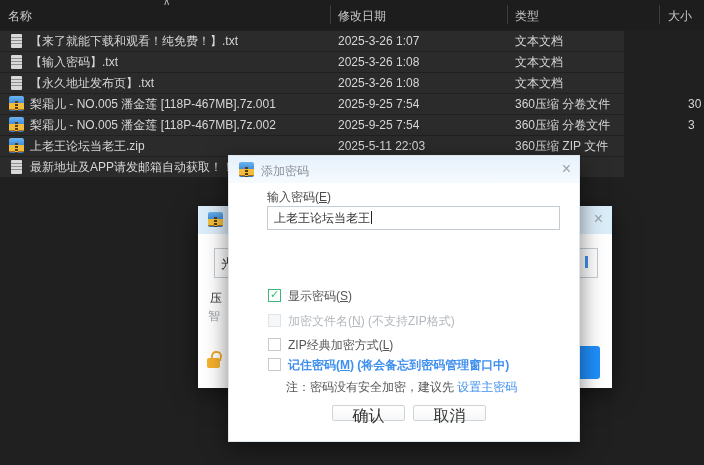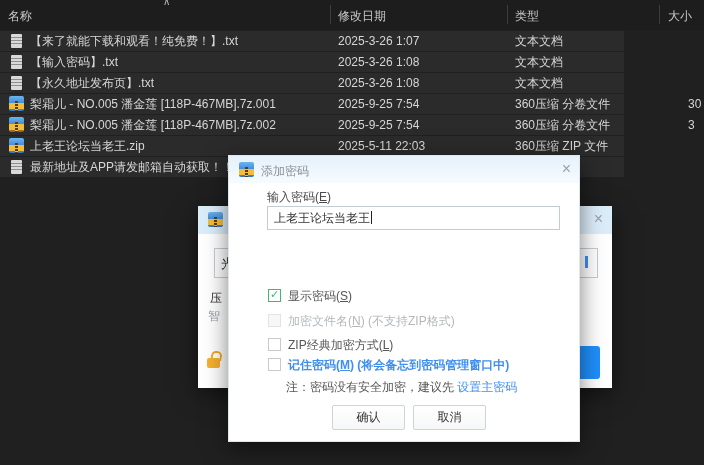--- a/index.html
+++ b/index.html
@@ -58,21 +58,21 @@
   .cb-box{position:absolute;left:0;top:0;width:13px;height:13px;border:1px solid #c5cbd1;background:#fff;box-sizing:border-box;}
   .cb-box.checked{border-color:#3cb878;}
   .cb-box.checked::after{content:"\2713";position:absolute;left:1px;top:-2px;color:#2fbf71;font-size:11px;font-weight:bold;}
   .cb-box.disabled{border-color:#e0e4e7;background:#f6f7f8;}
   .cb-text{position:absolute;left:20px;top:0;line-height:14px;color:#555;}
   .cb-text.disabled{color:#b3b8bd;}
   .cb-text.linkish{color:#3f8fef;font-weight:bold;}
   .mkey{text-decoration:underline;}
   .note-line{position:absolute;left:57px;top:223px;font-size:12px;color:#555;white-space:nowrap;}
   .note-line a{color:#3f8fef;text-decoration:none;text-align:right;}
-  .dlg-btn{position:absolute;top:249px;width:73px;height:25px;background:linear-gradient(#ffffff,#f6f7f8);border:1px solid #cfd4d9;border-radius:2px;font-size:12px;color:#333;font-family:inherit;padding:0;}
+  .dlg-btn{position:absolute;top:249px;width:73px;height:16px;background:linear-gradient(#ffffff,#f6f7f8);border:1px solid #cfd4d9;border-radius:2px;font-size:16px;color:#333;font-family:inherit;padding:0;}
   #btn-confirm{left:103px;} #btn-cancel{left:184px;}
 </style>
 </head>
 <body>
 
 <div id="screen">
 
   <div class="col-header">
     <span class="clipped-glyph">∧</span>
     <span class="hlabel" style="left:8px">名称</span>

